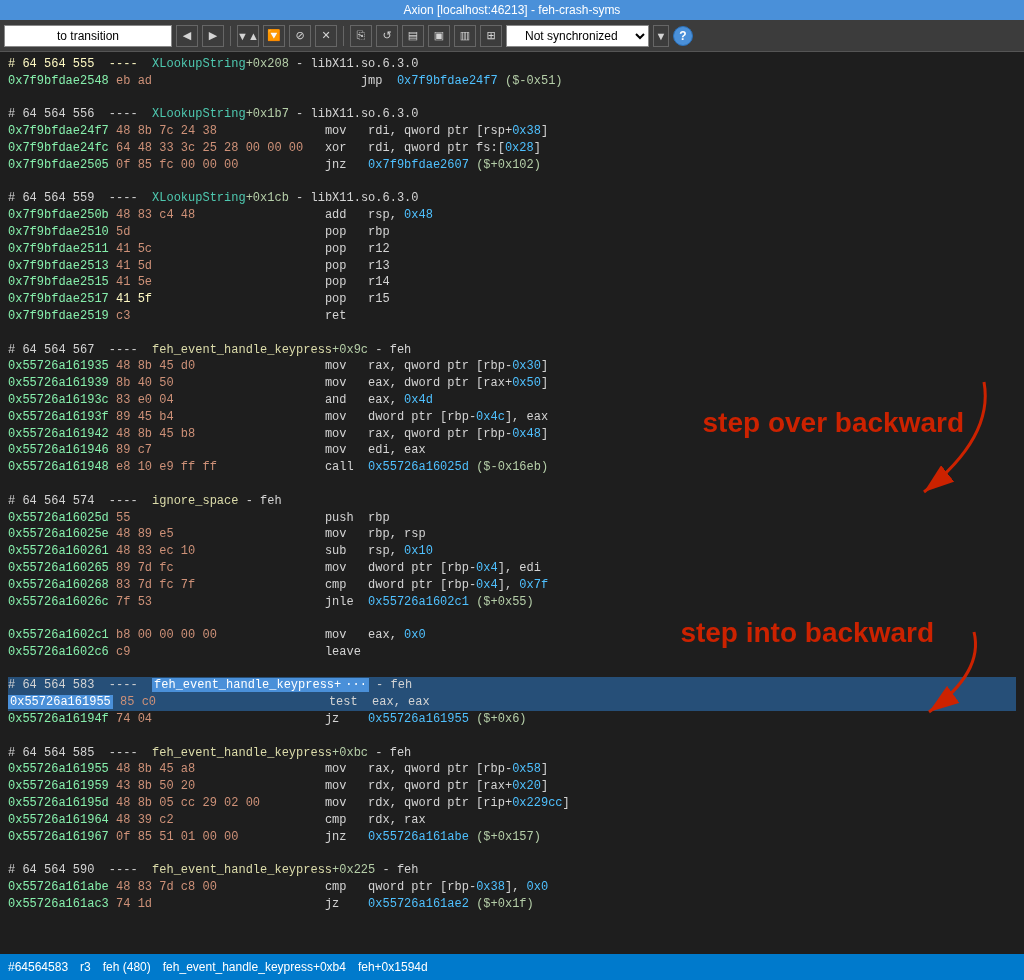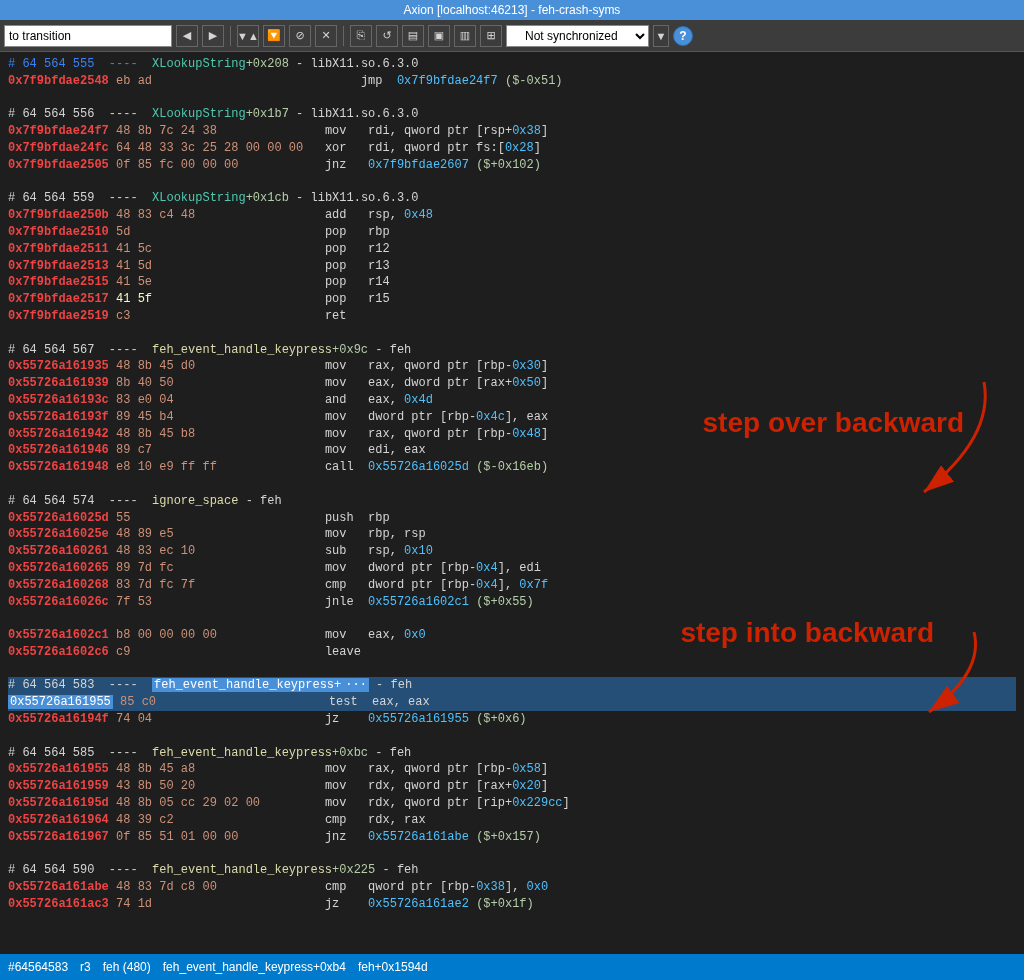--- a/index.html
+++ b/index.html
@@ -111,21 +111,21 @@
       padding: 4px 8px;
       position: relative;
     }
 
     .line {
       white-space: pre;
       line-height: 1.4;
       font-size: 12px;
     }
 
-    .addr { color: #ef4444; font-weight: bold; }
+    .addr { color: #86efac; }
     .highlight-line {
       background: #264f78;
       display: block;
       font-family: Liberation Mono, monospace;
     }
     .jmp-target { color: #4fc1ff; }
 
     
     #status-bar {
       background: #007acc;
@@ -172,21 +172,21 @@
     }
   </style>
 </head>
 <body>
 
 <div id="title-bar">
   <span>Axion [localhost:46213] - feh-crash-syms</span>
 </div>
 
 <div id="toolbar">
-  <input type="text" id="transition-input" value="to transition" style="width: 168px;" placeholder="to transition">
+  <input type="text" id="transition-input" value="to transition" style="width: 168px; text-align: center;" placeholder="to transition">
 
   <button class="tb-btn">◀</button>
   <button class="tb-btn">▶</button>
   <div class="tb-sep"></div>
   <button class="tb-btn">▼▲</button>
   <button class="tb-btn">🔽</button>
   <button class="tb-btn">⊘</button>
   <button class="tb-btn">✕</button>
   <div class="tb-sep"></div>
   <button class="tb-btn">⎘</button>
@@ -222,21 +222,21 @@
 
     <svg class="arrow-svg" style="top:570px; right:30px; width:80px; height:100px;" viewBox="0 0 80 100">
       <defs>
         <marker id="arrowhead2" markerWidth="10" markerHeight="7" refX="10" refY="3.5" orient="auto">
           <polygon points="0 0, 10 3.5, 0 7" fill="#cc2200"></polygon>
         </marker>
       </defs>
       <path d="M 60 10 Q 70 50 15 90" stroke="#cc2200" stroke-width="3" fill="none" marker-end="url(#arrowhead2)"></path>
     </svg>
 
-    <div class="line"><span style="color:#3b82f6"># 64 564 555  ----  </span><span style="color:#4ec9b0">XLookupString</span><span style="color:#b5cea8">+0x208</span><span style="color:#d4d4d4"> - libX11.so.6.3.0</span></div>
+    <div class="line"><span style="color:#fef9c3"># 64 564 555  ----  </span><span style="color:#4ec9b0">XLookupString</span><span style="color:#b5cea8">+0x208</span><span style="color:#d4d4d4"> - libX11.so.6.3.0</span></div>
     <div class="line"><span class="addr">0x7f9bfdae2548</span> <span style="color:#ce9178">eb ad</span>                             <span style="color:#d4d4d4">jmp</span>  <span class="jmp-target">0x7f9bfdae24f7</span> <span style="color:#b5cea8">($-0x51)</span></div>
     <div class="line"> </div>
     <div class="line"><span style="color:#d4d4d4"># 64 564 556  ----  </span><span style="color:#4ec9b0">XLookupString</span><span style="color:#b5cea8">+0x1b7</span><span style="color:#d4d4d4"> - libX11.so.6.3.0</span></div>
     <div class="line"><span class="addr">0x7f9bfdae24f7</span> <span style="color:#ce9178">48 8b 7c 24 38</span>               <span style="color:#d4d4d4">mov</span>   <span style="color:#d4d4d4">rdi, qword ptr [rsp+</span><span class="jmp-target">0x38</span><span style="color:#d4d4d4">]</span></div>
     <div class="line"><span class="addr">0x7f9bfdae24fc</span> <span style="color:#ce9178">64 48 33 3c 25 28 00 00 00</span>   <span style="color:#d4d4d4">xor</span>   <span style="color:#d4d4d4">rdi, qword ptr fs:[</span><span class="jmp-target">0x28</span><span style="color:#d4d4d4">]</span></div>
     <div class="line"><span class="addr">0x7f9bfdae2505</span> <span style="color:#ce9178">0f 85 fc 00 00 00</span>            <span style="color:#d4d4d4">jnz</span>   <span class="jmp-target">0x7f9bfdae2607</span> <span style="color:#b5cea8">($+0x102)</span></div>
     <div class="line"> </div>
     <div class="line"><span style="color:#d4d4d4"># 64 564 559  ----  </span><span style="color:#4ec9b0">XLookupString</span><span style="color:#b5cea8">+0x1cb</span><span style="color:#d4d4d4"> - libX11.so.6.3.0</span></div>
     <div class="line"><span class="addr">0x7f9bfdae250b</span> <span style="color:#ce9178">48 83 c4 48</span>                  <span style="color:#d4d4d4">add</span>   <span style="color:#d4d4d4">rsp, </span><span class="jmp-target">0x48</span></div>
     <div class="line"><span class="addr">0x7f9bfdae2510</span> <span style="color:#ce9178">5d</span>                           <span style="color:#d4d4d4">pop</span>   rbp</div>

